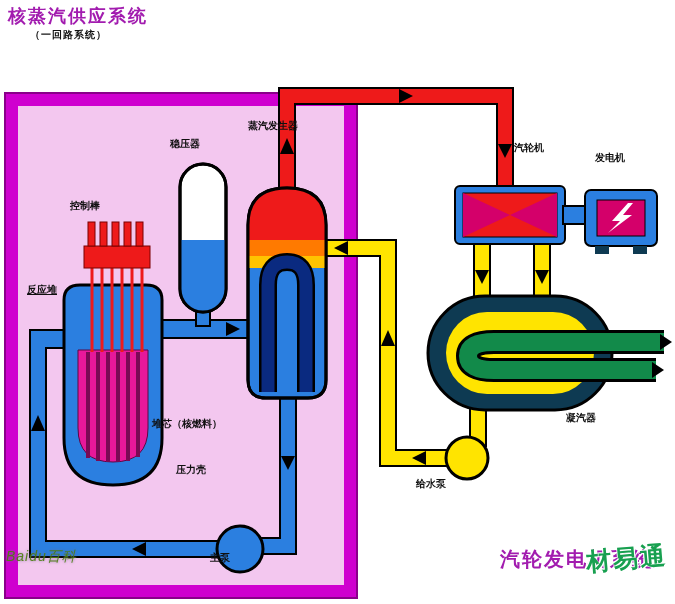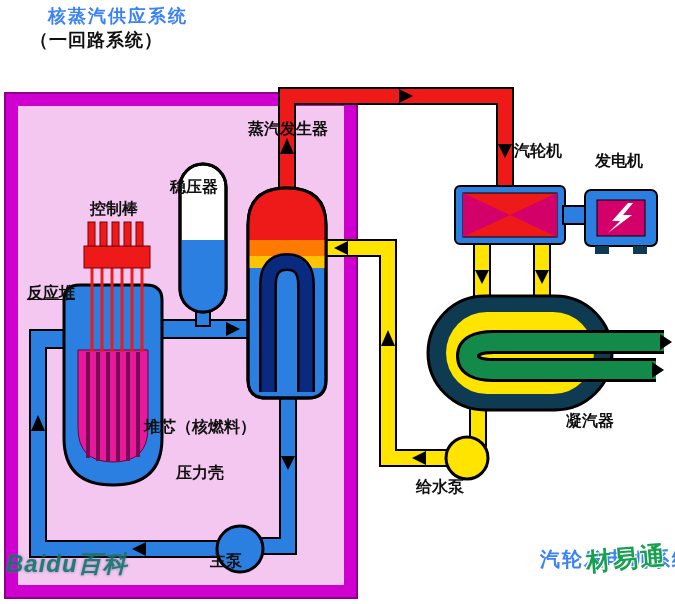--- a/index.html
+++ b/index.html
@@ -1,23 +1,23 @@
 <!DOCTYPE html>
 <html><head>
 <meta charset="utf-8">
 <style>
   html,body{margin:0;padding:0;}
   body{font-family:"Liberation Sans","DejaVu Sans",sans-serif;background:#fff;}
   #canvas{position:relative;width:675px;height:604px;background:#fff;overflow:hidden;}
   #diagram-svg{position:absolute;left:0;top:0;}
-  .lbl{position:absolute;color:#101010;font-weight:bold;font-size:16px;white-space:nowrap;line-height:1.1;}
-  .title-main{position:absolute;color:#3b82f6;font-weight:bold;font-size:18px;letter-spacing:2px;white-space:nowrap;margin-left:40px;}
-  .title-sub{position:absolute;color:#101010;font-weight:bold;font-size:18px;letter-spacing:1px;white-space:nowrap;}
-  .wm-baidu{position:absolute;left:6px;top:548px;font-size:24px;font-weight:bold;font-style:italic;
-    color:#0f766e;opacity:.92;text-shadow:0 0 3px rgba(110,110,140,.9);letter-spacing:1px;}
+  .lbl{position:absolute;color:#101010;font-weight:bold;font-size:10px;white-space:nowrap;line-height:1.1;}
+  .title-main{position:absolute;color:#a21caf;font-weight:bold;font-size:18px;letter-spacing:2px;white-space:nowrap;}
+  .title-sub{position:absolute;color:#101010;font-weight:bold;font-size:10px;letter-spacing:1px;white-space:nowrap;}
+  .wm-baidu{position:absolute;left:6px;top:548px;font-size:14px;font-weight:normal;font-style:italic;
+    color:#4d7c0f;opacity:.92;text-shadow:0 0 3px rgba(110,110,140,.9);letter-spacing:1px;}
   .wm-green{position:absolute;left:586px;top:542px;font-size:25px;font-weight:bold;color:#18a050;
     transform:rotate(-5deg);text-shadow:1px 1px 0 #ffffff,-1px -1px 0 #ffffff;letter-spacing:2px;}
 </style>
 </head>
 <body>
 
 <div id="canvas">
 
   <svg id="diagram-svg" width="675" height="604" viewBox="0 0 675 604">
 
@@ -117,25 +117,25 @@
       <polygon points="132,549 146,542 146,556"></polygon>
       <polygon points="38,415 31,431 45,431"></polygon>
       <polygon points="240,329 226,322 226,336"></polygon>
     </g>
   </svg>
 
   <div class="title-main" style="left:8px;top:4px;">核蒸汽供应系统</div>
   <div class="title-sub" style="left:30px;top:28px;">（一回路系统）</div>
   <div class="title-main" style="left:500px;top:546px;font-size:20px;">汽轮发电机系统</div>
 
-  <div class="lbl" style="left:170px;top:138px;margin-top:40px;">稳压器</div>
+  <div class="lbl" style="left:170px;top:138px;">稳压器</div>
   <div class="lbl" style="left:248px;top:120px;">蒸汽发生器</div>
-  <div class="lbl" style="left:90px;top:200px;">控制棒</div>
+  <div class="lbl" style="left:70px;top:200px;">控制棒</div>
   <div class="lbl" style="left:27px;top:284px;text-decoration:underline;">反应堆</div>
-  <div class="lbl" style="left:144px;top:418px;">堆芯（核燃料）</div>
+  <div class="lbl" style="left:152px;top:418px;">堆芯（核燃料）</div>
   <div class="lbl" style="left:164px;top:464px;margin-left:12px;">压力壳</div>
   <div class="lbl" style="left:210px;top:508px;margin-top:44px;">主泵</div>
   <div class="lbl" style="left:514px;top:142px;">汽轮机</div>
   <div class="lbl" style="left:595px;top:152px;">发电机</div>
   <div class="lbl" style="left:536px;top:412px;margin-left:30px;">凝汽器</div>
   <div class="lbl" style="left:416px;top:478px;">给水泵</div>
 
   <div class="wm-baidu">Baidu百科</div>
   <div class="wm-green">材易通</div>
 

